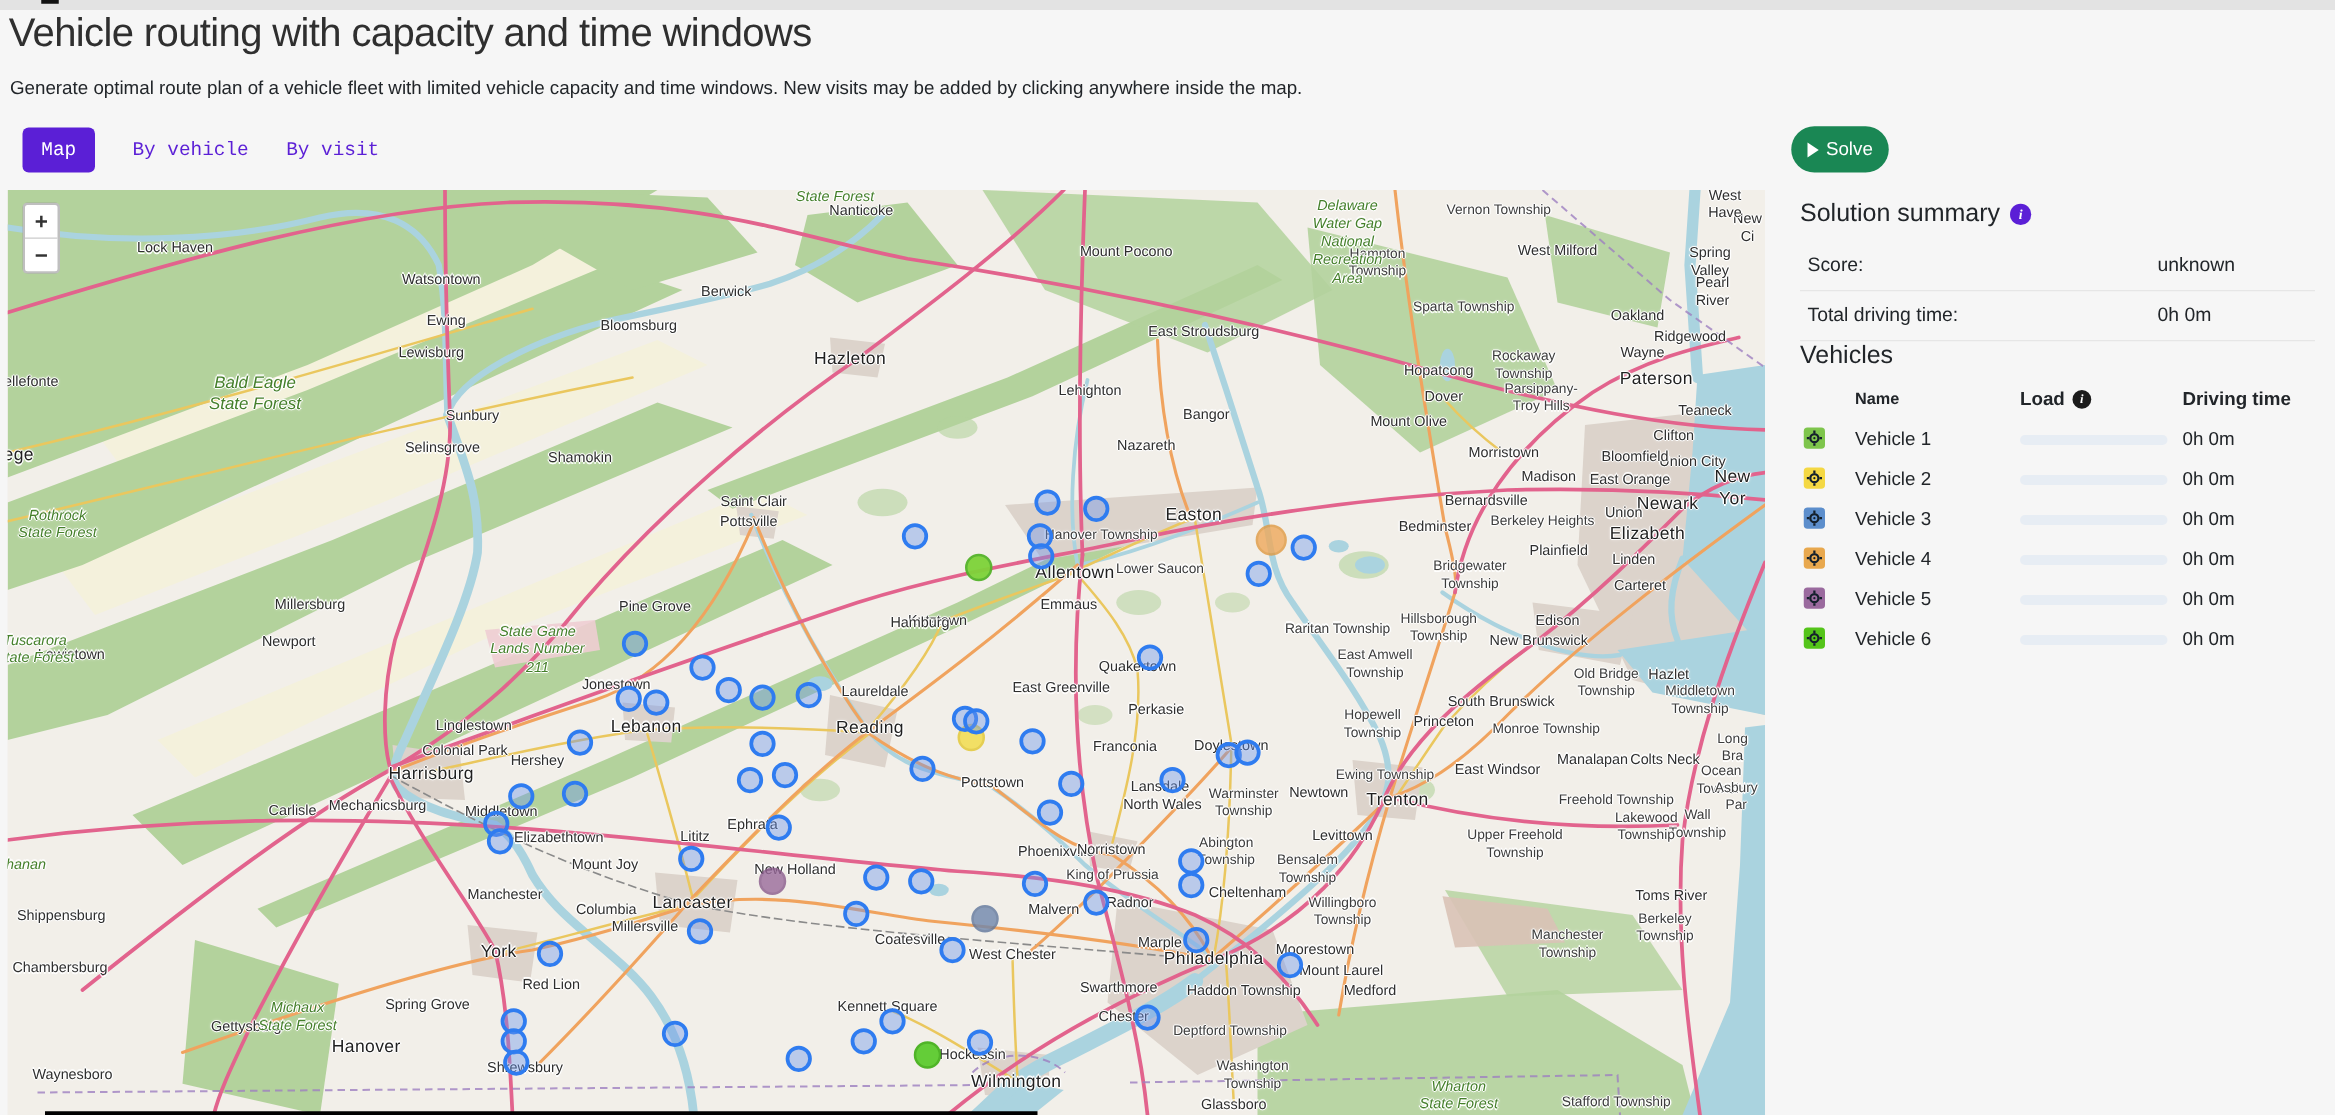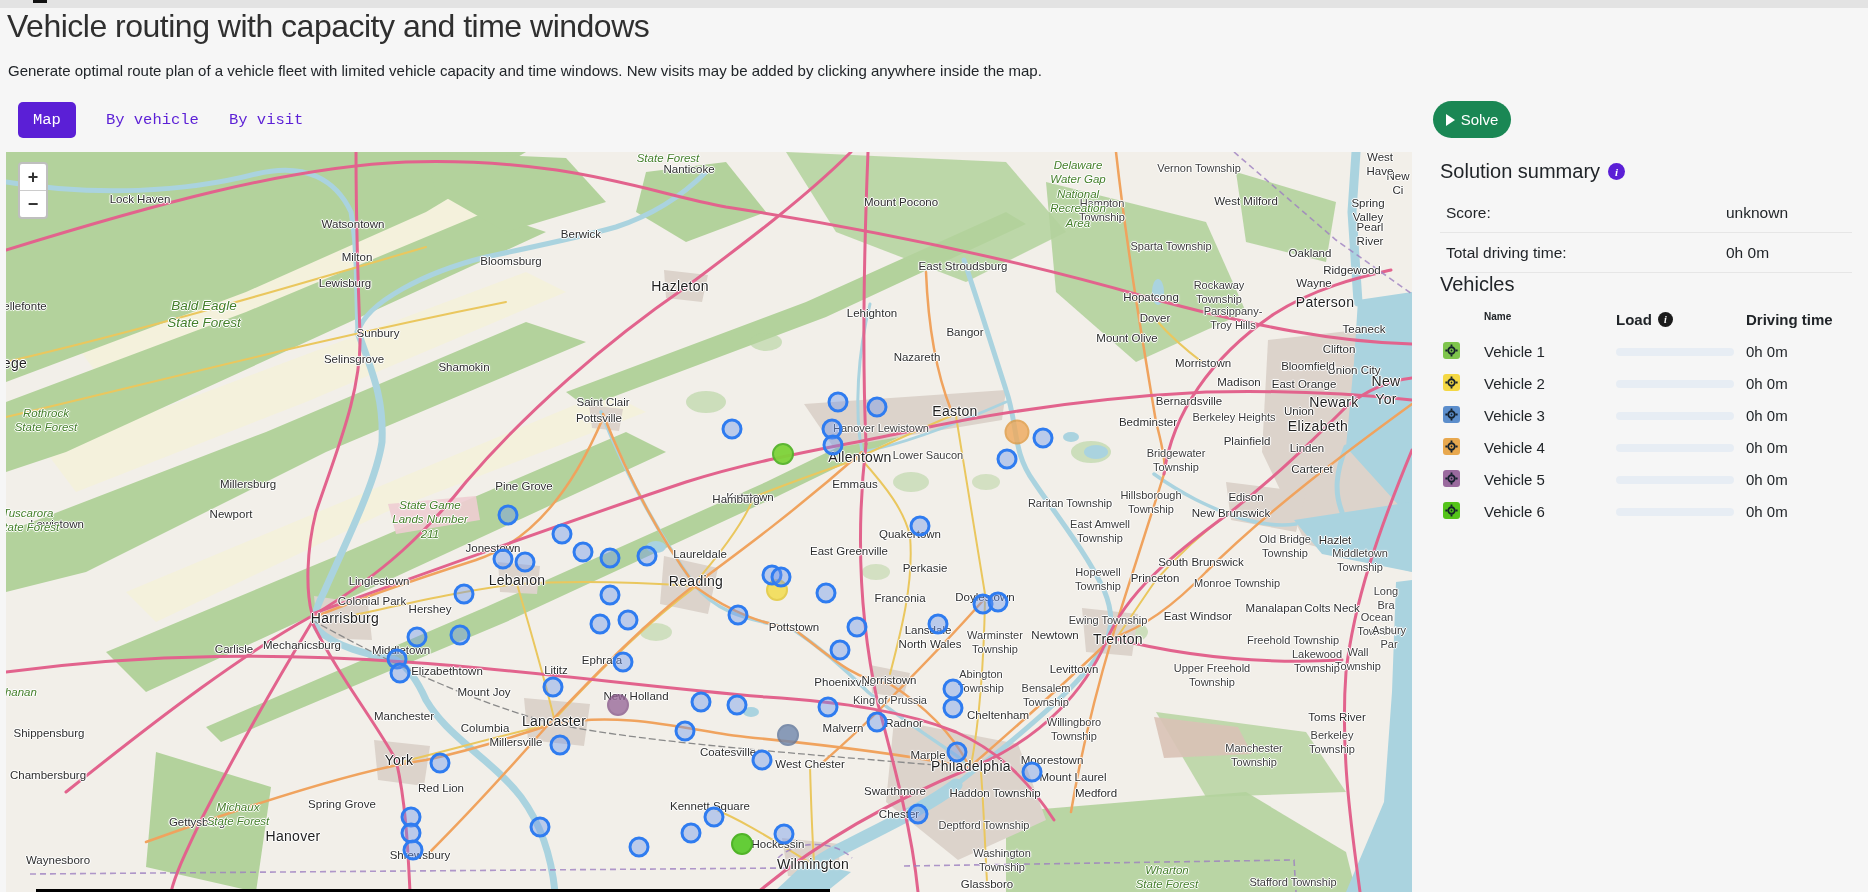--- a/index.html
+++ b/index.html
@@ -22,21 +22,21 @@
   .info-badge{display:inline-flex;width:17px;height:17px;border-radius:50%;background:#5b1fd6;color:#fff;
               align-items:center;justify-content:center;font-size:11px;font-style:italic;font-weight:bold;
               font-family:"Liberation Serif",serif;}
   .info-badge.dark{background:#1b1b1b;width:15px;height:15px;font-size:10px;}
   .sumrow{position:relative;height:39px;border-bottom:1px solid #e6e6e6;display:flex;align-items:center;}
   .sumrow .lbl{font-size:15.5px;margin-left:6px;}
   .sumrow .val{position:absolute;left:286px;font-size:15.5px;}
   .veh-head{margin-top:16px;}
   .vtable{position:relative;margin-top:4px;}
   .vhrow{position:relative;height:30px;}
-  .vhrow .cname{position:absolute;left:44px;top:5px;font-size:10px;font-weight:bold;}
+  .vhrow .cname{position:absolute;left:44px;top:5px;font-size:13px;font-weight:bold;}
   .vhrow .cload{position:absolute;left:176px;top:5px;font-size:15px;font-weight:bold;display:flex;gap:6px;align-items:center;}
   .vhrow .ctime{position:absolute;left:306px;top:5px;font-size:15px;font-weight:bold;}
   .vrow{position:relative;height:32px;}
   .vrow .vicon{position:absolute;left:3px;top:6px;width:17px;height:17px;border-radius:3px;display:flex;align-items:center;justify-content:center;}
   .vrow .vname{position:absolute;left:44px;top:7px;font-size:15px;}
   .vrow .vbar{position:absolute;left:176px;top:12px;width:118px;height:8px;border-radius:4px;background:#e7edf4;}
   .vrow .vtime{position:absolute;left:306px;top:7px;font-size:15px;}
   
   .map{position:absolute;left:6px;top:152px;width:1406px;height:740px;background:#f2efe9;overflow:hidden;cursor:crosshair;}
   .map svg{position:absolute;left:0;top:0;}
@@ -333,21 +333,21 @@
       <span class="lbl-map c" style="left: 949px; top: 260px;">Easton</span>
       <span class="lbl-map c" style="left: 674px; top: 135px;">Hazleton</span>
       <span class="lbl-map c" style="left: 287px; top: 685px;">Hanover</span>
       <span class="lbl-map c" style="left: 807px; top: 713px;">Wilmington</span>
       <span class="lbl-map c" style="left: 1380px; top: 238px;">New Yor</span>
       <span class="lbl-map c" style="left: 511px; top: 429px;">Lebanon</span>
       <span class="lbl-map t" style="left: 42px; top: 623px;">Chambersburg</span>
       <span class="lbl-map t" style="left: 1331px; top: 565px;">Toms River</span>
       <span class="lbl-map t" style="left: 134px; top: 47px;">Lock Haven</span>
       <span class="lbl-map t" style="left: 347px; top: 72px;">Watsontown</span>
-      <span class="lbl-map t" style="left: 351px; top: 105px;">Milton</span>
+      <span class="lbl-map t" style="left: 351px; top: 105px;">Ewing</span>
       <span class="lbl-map t" style="left: 339px; top: 131px;">Lewisburg</span>
       <span class="lbl-map t" style="left: 372px; top: 181px;">Sunbury</span>
       <span class="lbl-map t" style="left: 348px; top: 207px;">Selinsgrove</span>
       <span class="lbl-map t" style="left: 458px; top: 215px;">Shamokin</span>
       <span class="lbl-map t" style="left: 505px; top: 109px;">Bloomsburg</span>
       <span class="lbl-map t" style="left: 575px; top: 82px;">Berwick</span>
       <span class="lbl-map t" style="left: 683px; top: 17px;">Nanticoke</span>
       <span class="lbl-map t" style="left: 895px; top: 50px;">Mount Pocono</span>
       <span class="lbl-map t" style="left: 957px; top: 114px;">East Stroudsburg</span>
       <span class="lbl-map t" style="left: 866px; top: 161px;">Lehighton</span>
@@ -439,21 +439,21 @@
       <span class="lbl-map t" style="left: 1149px; top: 166px;">Dover</span>
       <span class="lbl-map t" style="left: 1197px; top: 211px;">Morristown</span>
       <span class="lbl-map t" style="left: 1233px; top: 230px;">Madison</span>
       <span class="lbl-map t" style="left: 1121px; top: 186px;">Mount Olive</span>
       <span class="lbl-map t" style="left: 1142px; top: 270px;">Bedminster</span>
       <span class="lbl-map t" style="left: 1183px; top: 249px;">Bernardsville</span>
       <span class="lbl-map t" style="left: 981px; top: 732px;">Glassboro</span>
       <span class="lbl-map t" style="left: 989px; top: 641px;">Haddon Township</span>
       <span class="lbl-map t" style="left: 19px; top: 154px;">ellefonte</span>
       <span class="lbl-map c" style="left: 9px; top: 212px;">ege</span>
-      <span class="lbl-map s" style="left: 875px; top: 277px;">Hanover Lewistown</span>
+      <span class="lbl-map s" style="left: 875px; top: 277px;">Hanover Township</span>
       <span class="lbl-map s" style="left: 922px; top: 304px;">Lower Saucon</span>
       <span class="lbl-map s" style="left: 1193px; top: 17px;">Vernon Township</span>
       <span class="lbl-map s" style="left: 1096px; top: 59px;">Hampton
 Township</span>
       <span class="lbl-map s" style="left: 1165px; top: 95px;">Sparta Township</span>
       <span class="lbl-map s" style="left: 1213px; top: 141px;">Rockaway
 Township</span>
       <span class="lbl-map s" style="left: 1227px; top: 167px;">Parsippany-
 Troy Hills</span>
       <span class="lbl-map s" style="left: 1228px; top: 266px;">Berkeley Heights</span>

